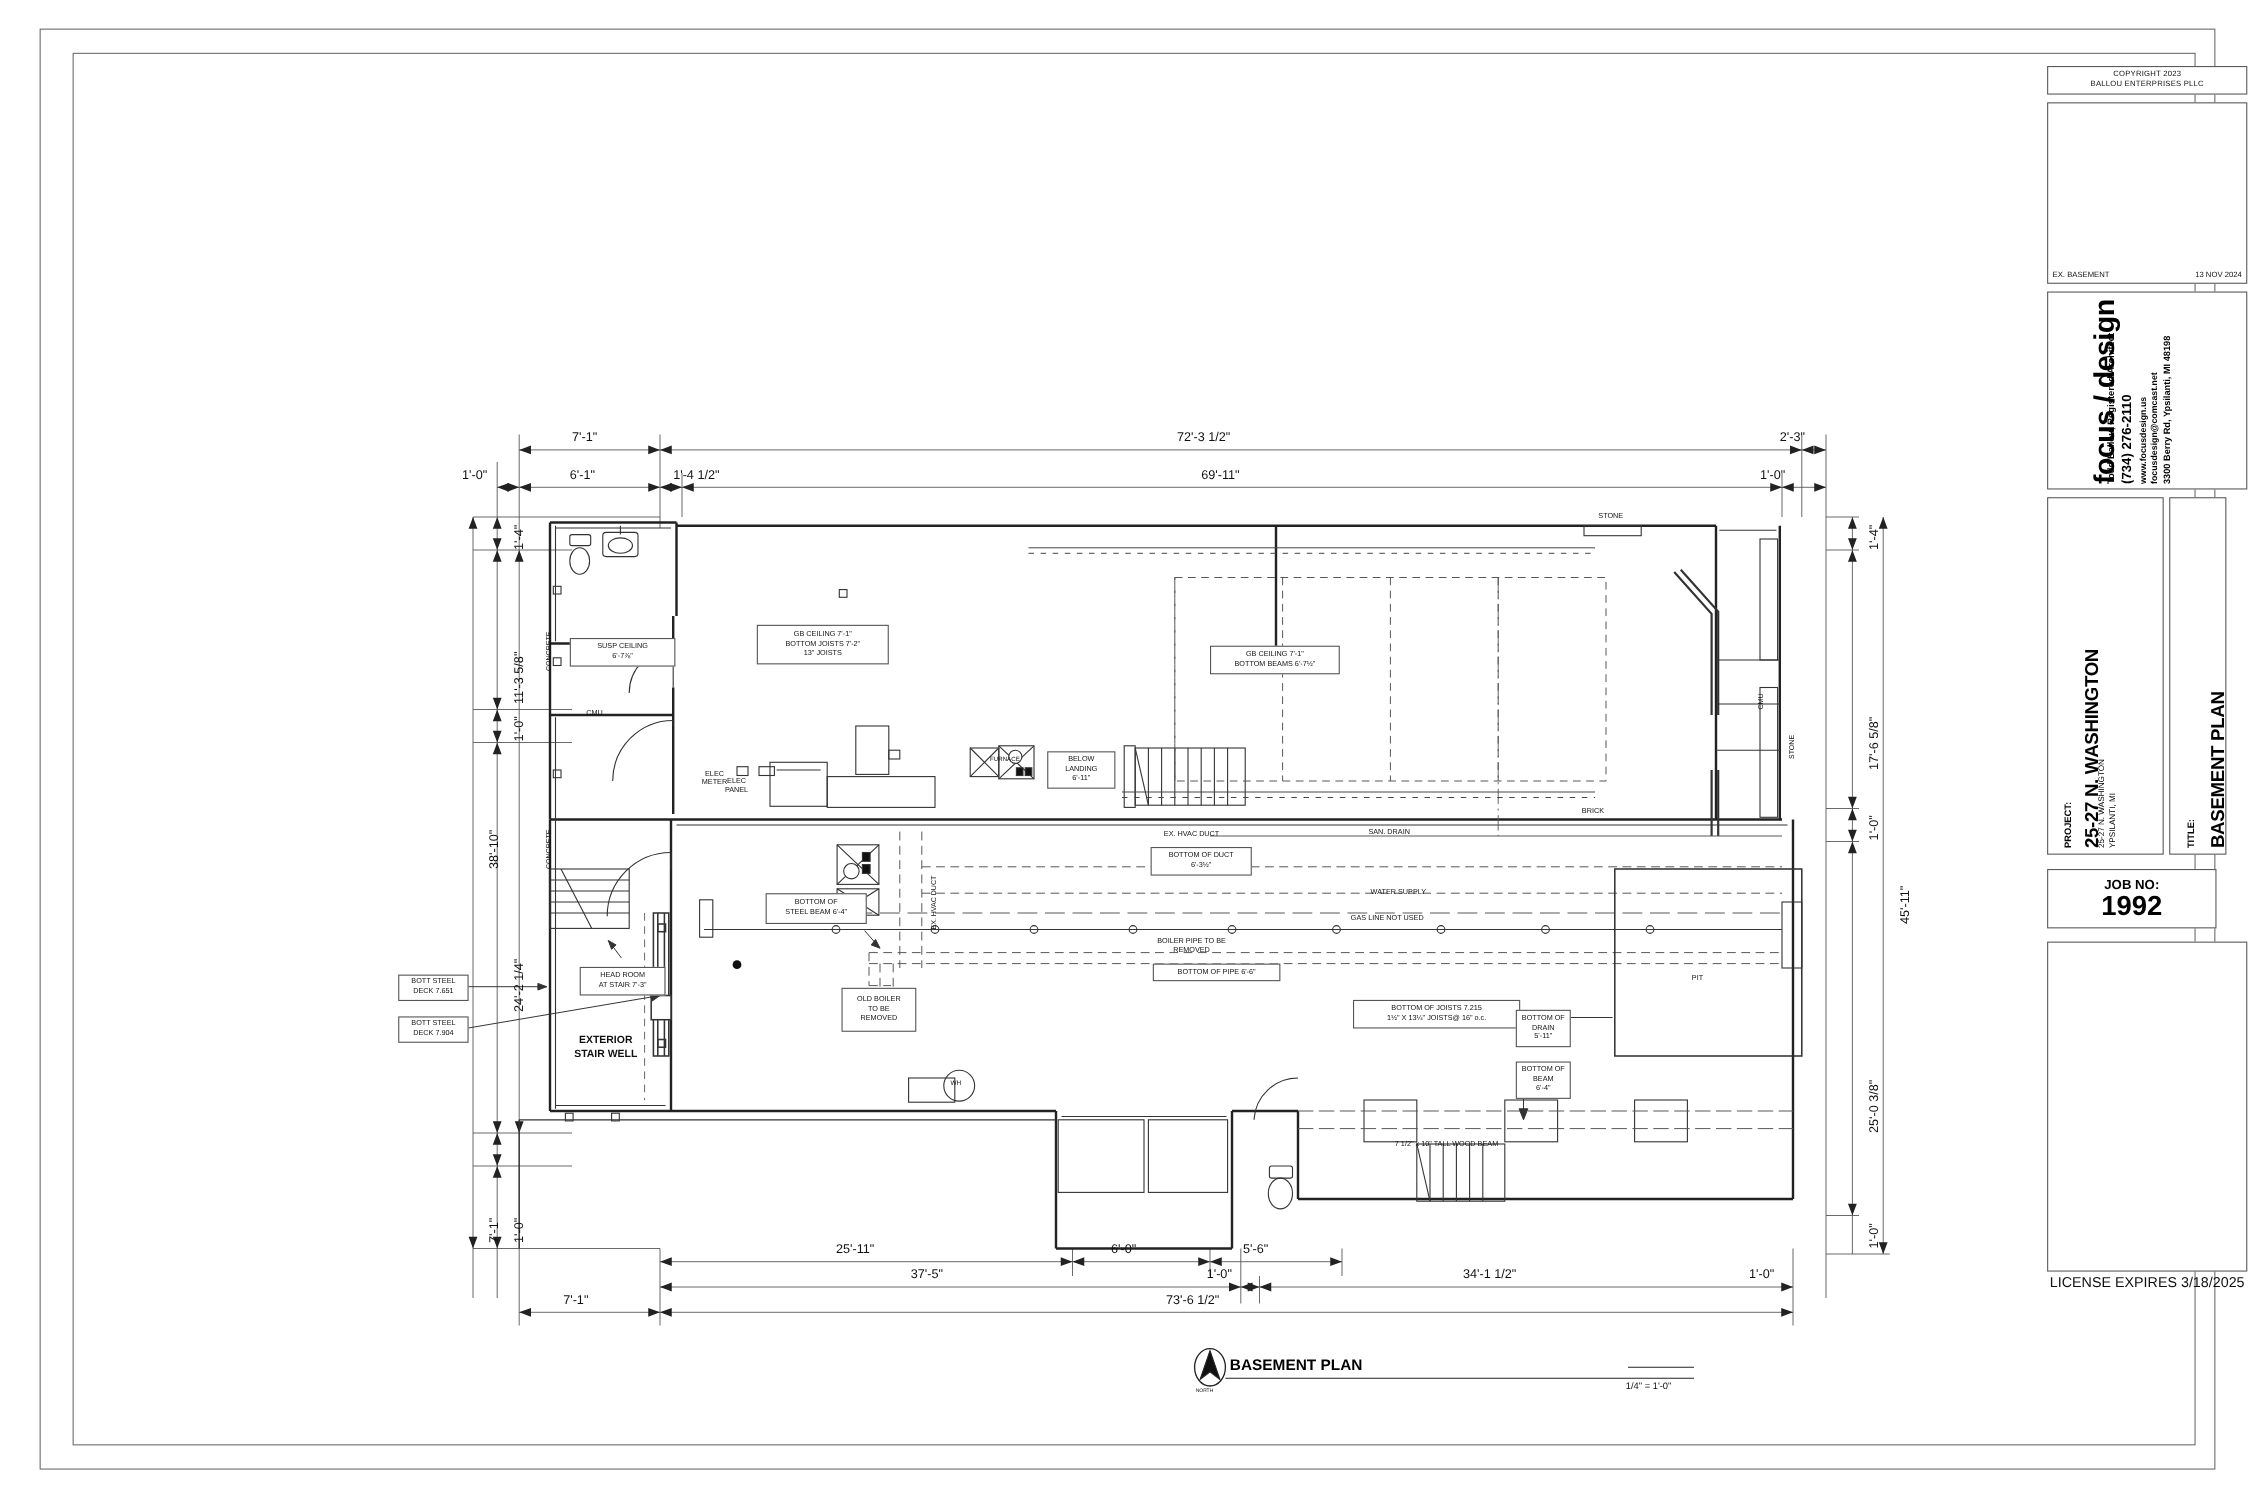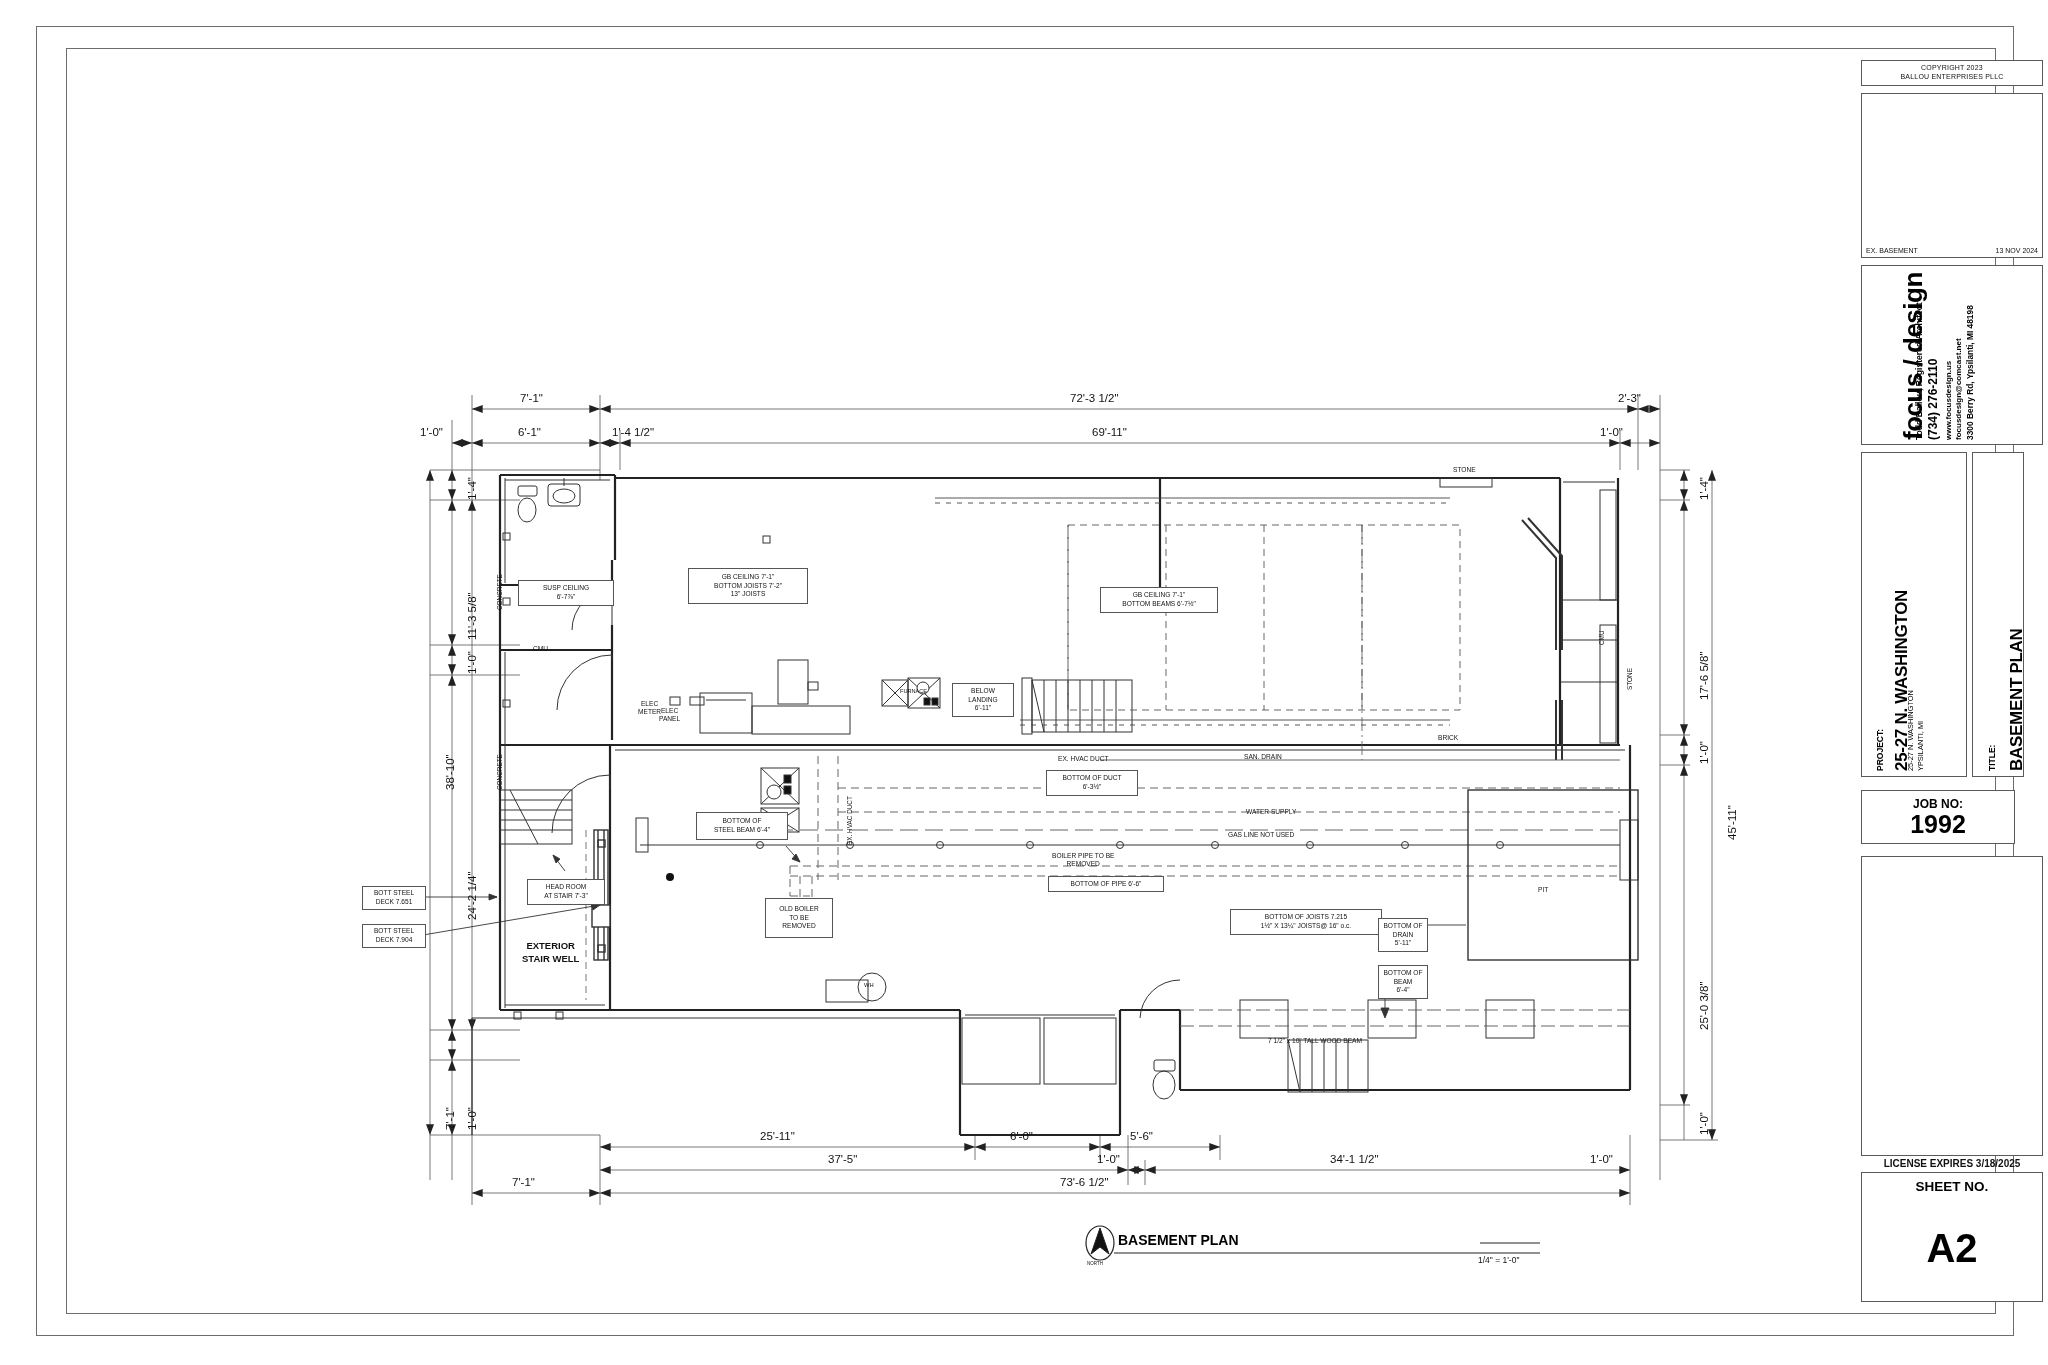--- a/index.html
+++ b/index.html
@@ -95,21 +95,21 @@
     left: 1861px; top: 790px; width: 154px; height: 54px;
     display: flex; flex-direction: column;
     align-items: center; justify-content: center;
   }
   .job-label { font-size: 12px; font-weight: bold; color: #000; }
   .job-num   { font-size: 25px; font-weight: bold; color: #000; line-height: 1; margin-top: 1px;}
 
   .sealbox { left: 1861px; top: 856px; width: 182px; height: 300px; }
   .license {
     position: absolute; left: 1861px; top: 1158px; width: 182px;
-    text-align: center; font-size: 10px; color: #111; font-weight: bold;
+    text-align: center; font-size: 13px; color: #111;
   }
   .sheetbox {
     left: 1861px; top: 1172px; width: 182px; height: 130px;
   }
   .sheet-label {
     position: absolute; top: 6px; left: 0; right: 0;
     text-align: center; font-size: 13.5px; font-weight: bold; color: #000;
   }
   .sheet-num {
     position: absolute; top: 55px; left: 0; right: 0;
@@ -751,18 +751,14 @@
 
   <div class="tb-box jobbox">
     <div class="job-label">JOB NO:</div>
     <div class="job-num">1992</div>
   </div>
 
   <div class="tb-box sealbox"></div>
 
   <div class="license">LICENSE EXPIRES 3/18/2025</div>
 
-  <div class="tb-box sheetbox">
-    <div class="sheet-label">SHEET NO.</div>
-    <div class="sheet-num">A2</div>
-  </div>
 
 </div>
 
 </body></html>

